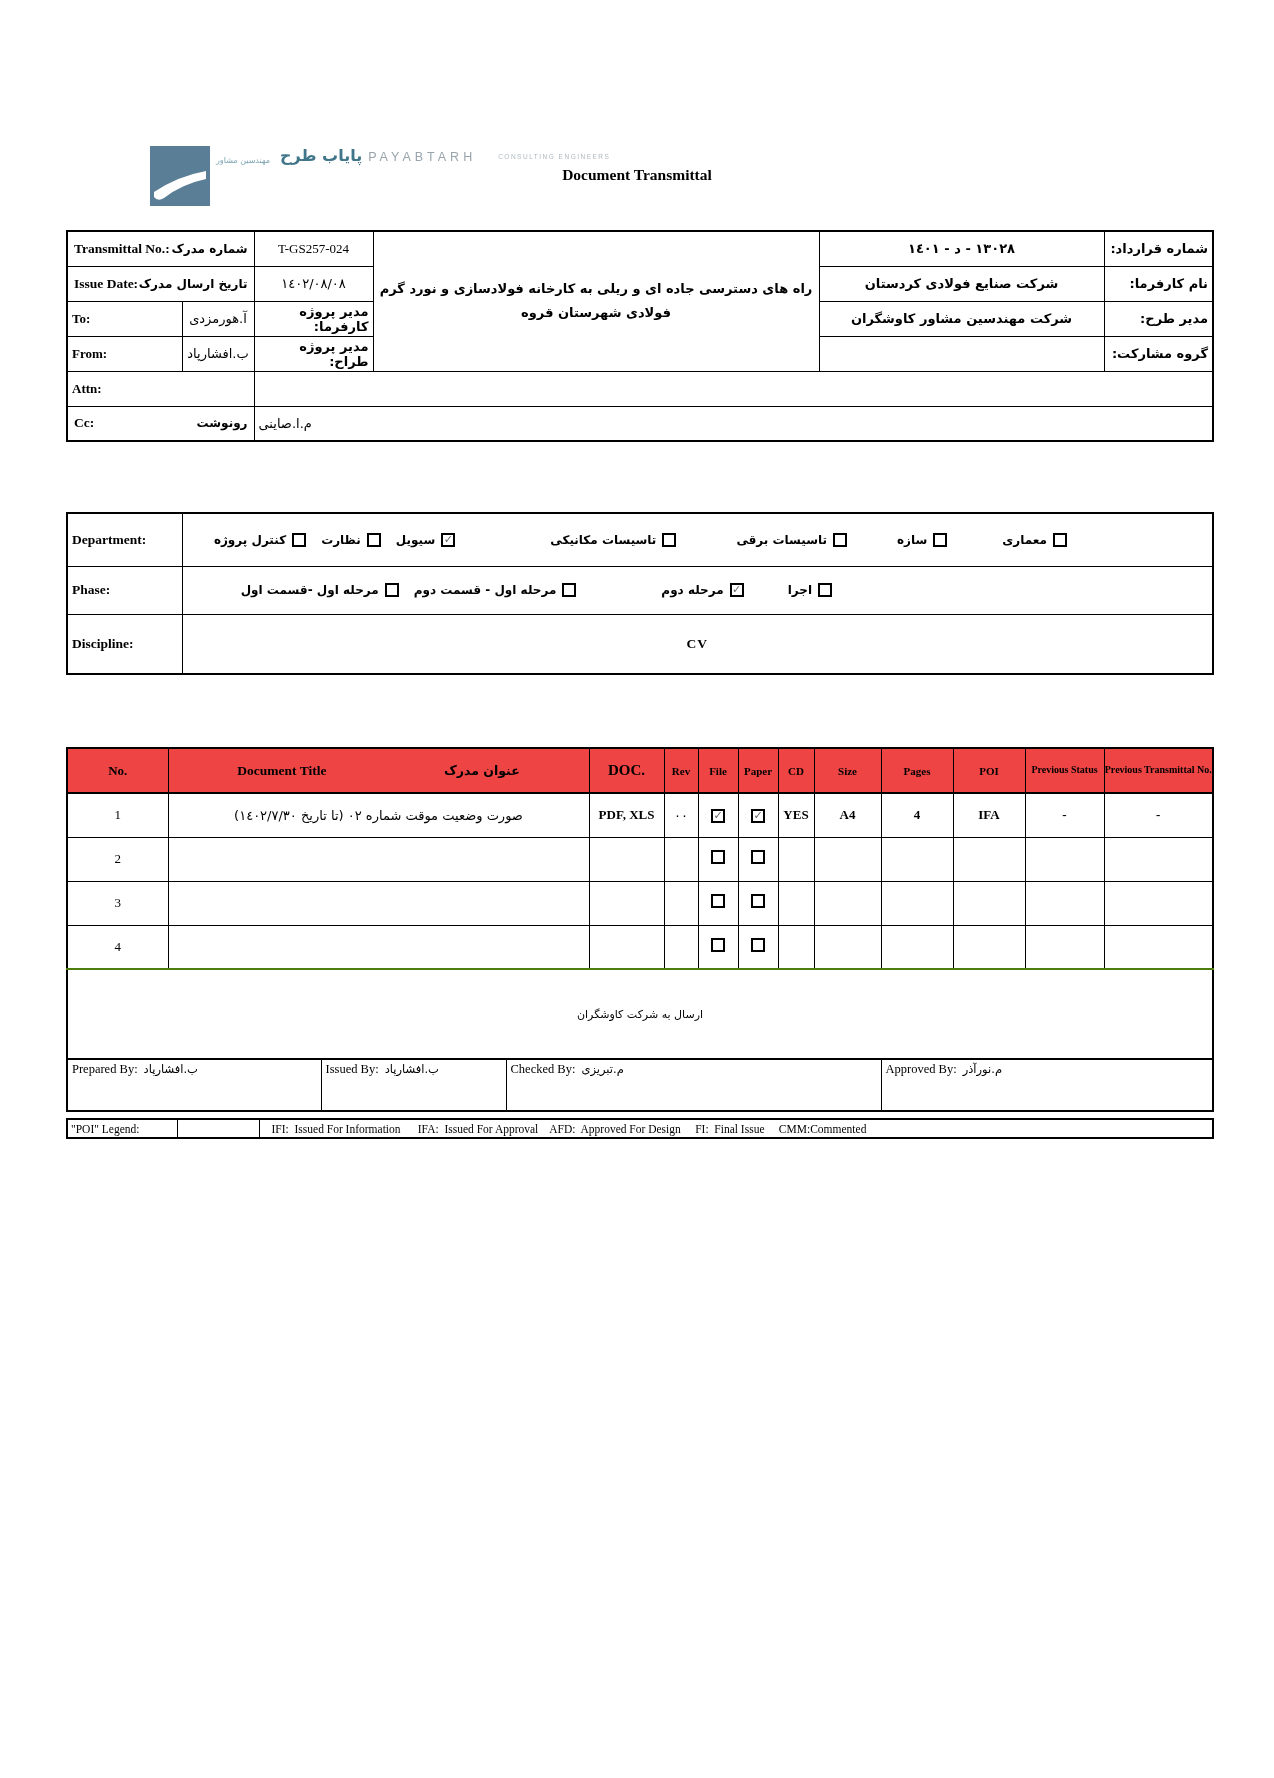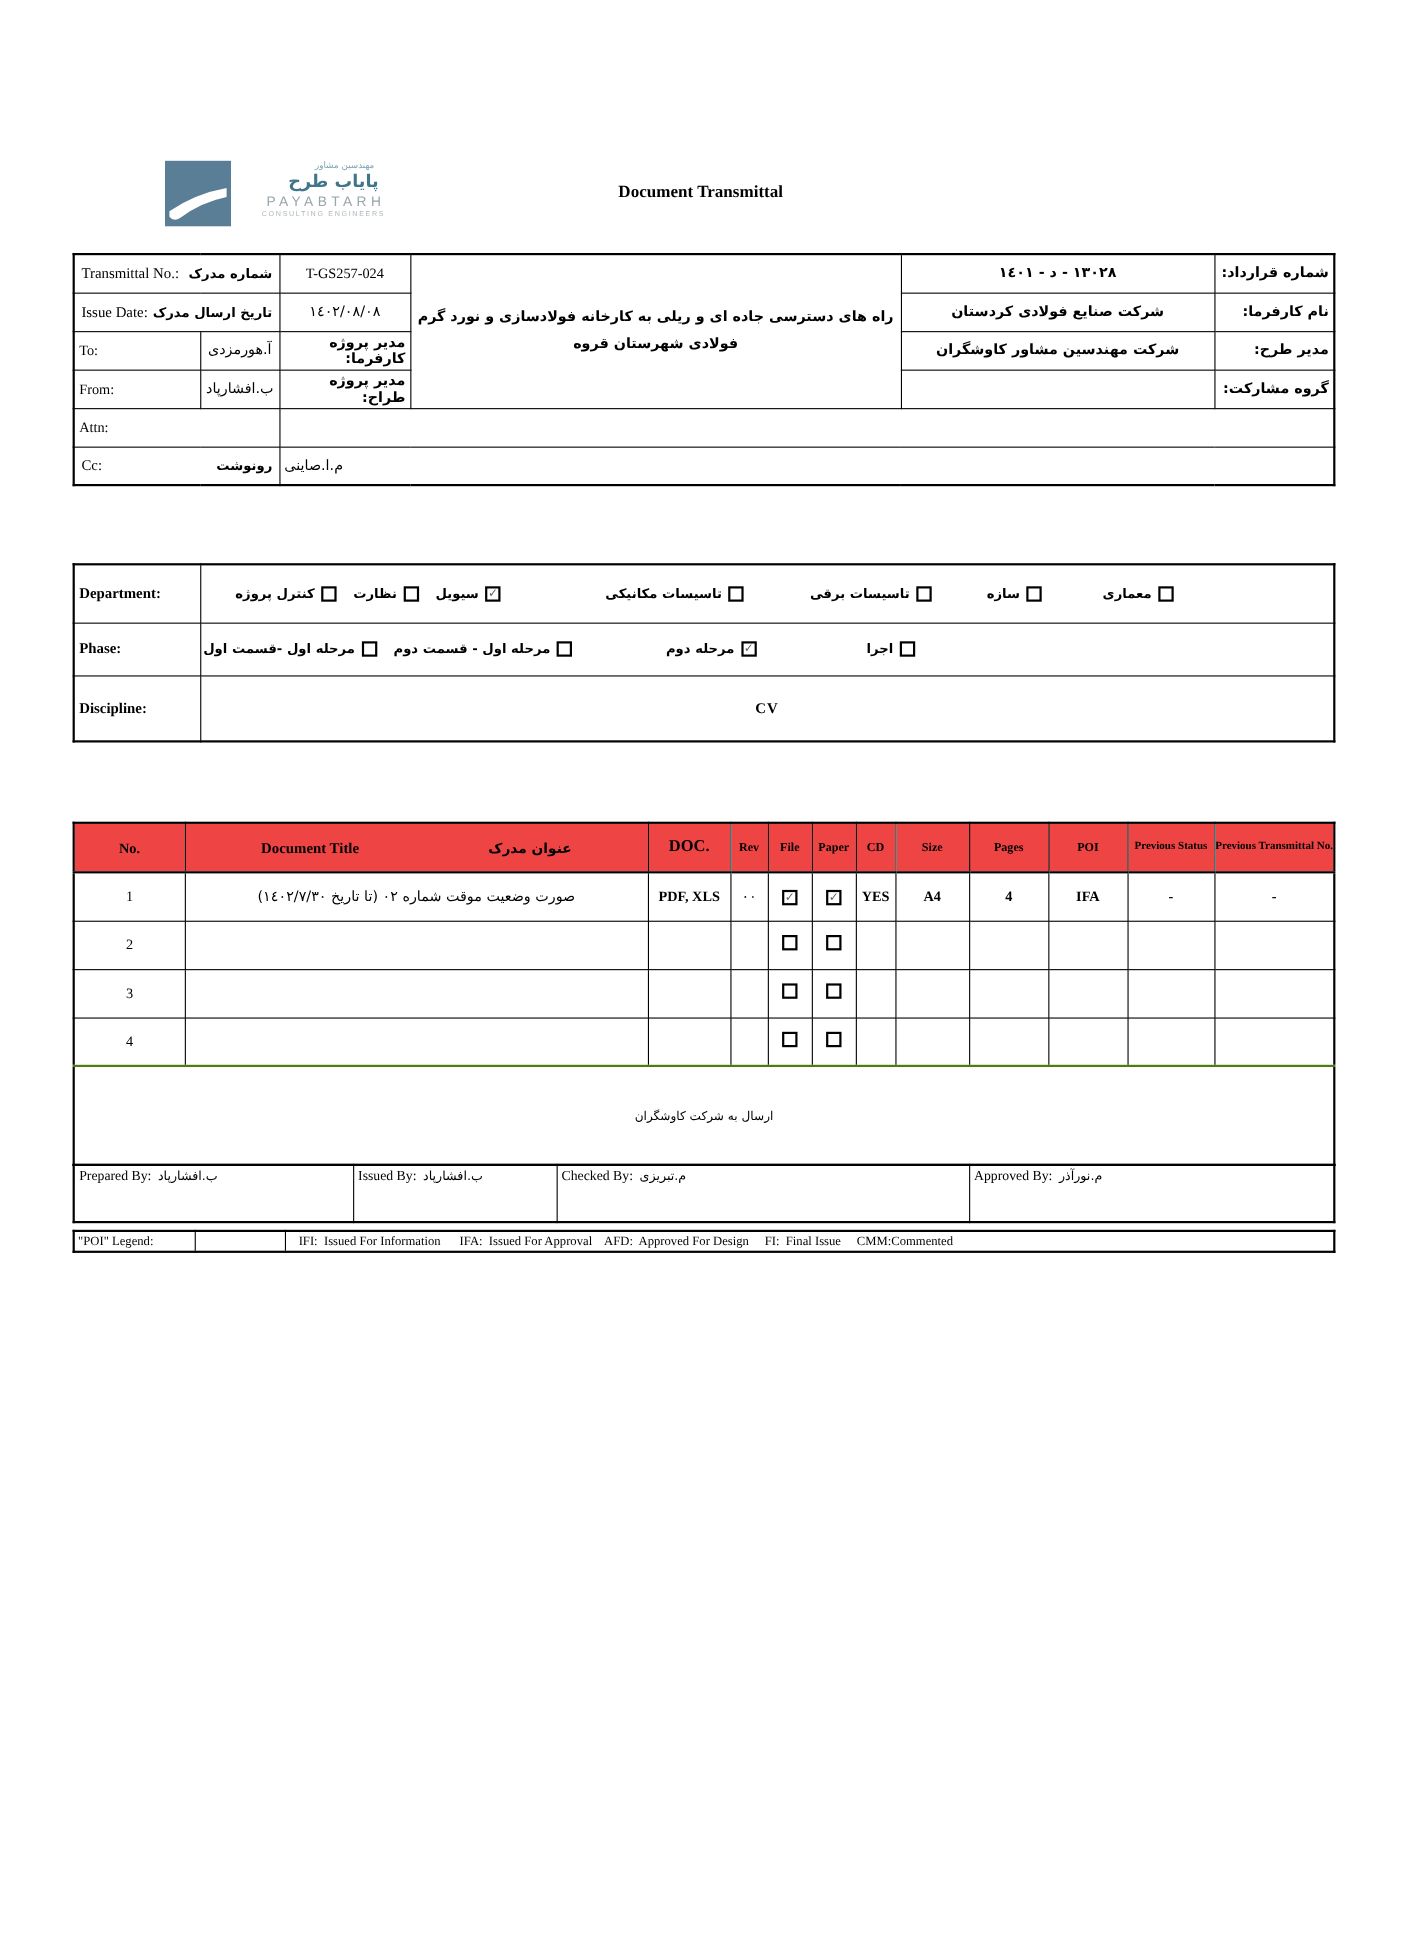--- a/index.html
+++ b/index.html
@@ -9,40 +9,40 @@
     width: 1274px; height: 1778px;
     margin: 0 auto;
     background: #fff;
     font-family: "Liberation Serif", serif;
     color: #000;
   }
   .fa { font-family: "DejaVu Sans", sans-serif; direction: rtl; unicode-bidi: embed; }
 
   
   .logo { position:absolute; left:150px; top:146px; display:flex; align-items:flex-start; }
-  .logo-text { margin-left:6px; display:flex; flex-direction:column; align-items:flex-end; }
+  .logo-text { margin-left:6px; display:flex; align-items:center; }
   .logo-tagline { font-family:"DejaVu Sans",sans-serif; font-size:8px; color:#7ba3b0; align-self:flex-end; margin-right:10px;}
   .logo-name-fa { font-family:"DejaVu Sans",sans-serif; font-weight:bold; font-size:16px; color:#41758a; align-self:flex-end; margin-right:6px;}
   .logo-name-en { font-family:"Liberation Sans",sans-serif; font-size:12.5px; letter-spacing:4px; color:#98a5ac; margin-top:2px; }
   .logo-sub-en { font-family:"Liberation Sans",sans-serif; font-size:6.5px; letter-spacing:1.5px; color:#aeb9bf; margin-top:1px; margin-left:22px;}
 
   
   .doc-title { position:absolute; left:0; right:0; top:166px; text-align:center;
                font-weight:bold; font-size:15.5px; }
 
   
   table { border-collapse: collapse; table-layout: fixed; }
   td { border:1px solid #000; vertical-align:middle; overflow:hidden; }
   .outer { border:2px solid #000; }
 
   
   .header-table { position:absolute; left:66px; top:230px; width:1146px; }
   .header-table td { height:35px; font-size:13px; padding:0 4px; }
   .lblrow { display:flex; justify-content:space-between; align-items:center; padding:0 2px; }
-  .en-b { font-weight:normal; font-size:13.5px; }
+  .en-b { font-weight:bold; font-size:13.5px; }
   .fa-b { font-weight:bold; font-size:12px; }
   .fa-n { font-size:12px; }
   .cell-center { text-align:center; }
   .cell-right-fa { text-align:right; }
   .project-cell { text-align:center; font-weight:bold; font-size:13px; line-height:1.9; padding:0 18px; }
   .hdr-val { text-align:center; font-weight:bold; font-size:12px; }
   .hdr-lbl { text-align:right; font-weight:bold; font-size:12.5px; padding-right:5px; }
   .cc-val { text-align:left; direction:rtl; font-size:12px; padding-left:8px; }
 
   
@@ -203,21 +203,21 @@
             <span class="cb"></span>
             <span class="lab fa">کنترل پروژه</span>
           </span>
         </div>
       </td>
     </tr>
     <tr style="height:48px">
       <td class="rowlbl">Phase:</td>
       <td>
         <div class="opt-row" style="padding-right:380px;">
-          <span class="opt" style="margin-left:100px">
+          <span class="opt" style="margin-left:44px">
             <span class="cb"></span>
             <span class="lab fa">اجرا</span>
           </span>
           <span class="opt" style="margin-left:85px">
             <span class="cb checked"></span>
             <span class="lab fa">مرحله دوم</span>
           </span>
           <span class="opt" style="margin-left:15px">
             <span class="cb"></span>
             <span class="lab fa">مرحله اول - قسمت دوم</span>

